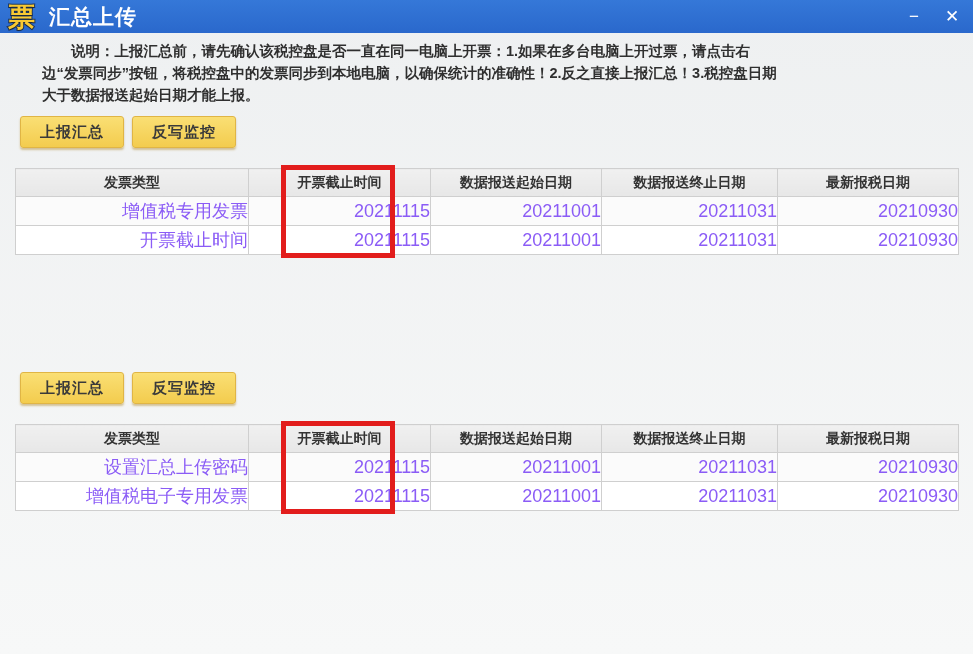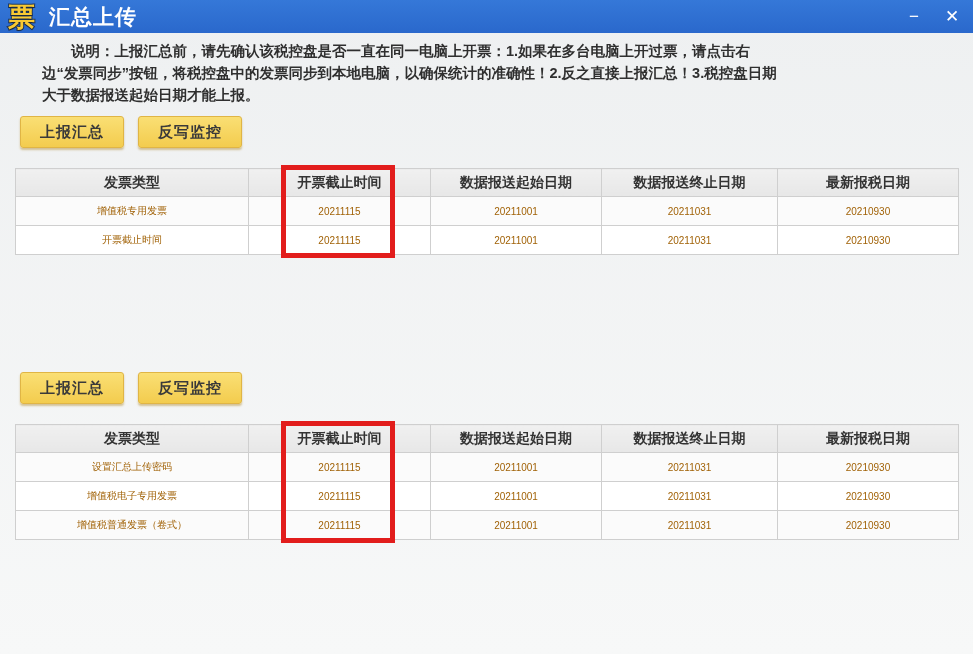--- a/index.html
+++ b/index.html
@@ -67,21 +67,21 @@
   .links a {
     color: #2e6ed0;
     font-size: 14.5px;
     font-weight: 600;
     text-decoration: underline;
     margin-left: 12px;
     cursor: pointer;
   }
 
   
-  .btn-row { margin: 0 0 0 20px; display: flex; gap: 14px; }
+  .btn-row { margin: 0 0 0 20px; display: flex; gap: 8px; }
   .btn-row.first { margin-top: 10px; }
   .btn-row.second { margin-top: 117px; }
   .gold-btn {
     height: 32px;
     padding: 0 19px;
     background: linear-gradient(#fadf74, #f3cc4e);
     border: 1px solid #e0b545;
     border-radius: 3px;
     box-shadow: 0 2px 2px rgba(173,132,35,.45);
     font-family: inherit;
@@ -111,22 +111,23 @@
   }
   th {
     height: 28px;
     background: linear-gradient(#f0f0f0, #e7e7e7);
     font-size: 14px;
     font-weight: bold;
     color: #333;
   }
   td {
     height: 29px;
-    font-size: 10px;
-    color: #a16207;
+    font-size: 18px;
+    color: #8b5cf6;
+    text-align: right;
   }
   tbody tr:nth-child(odd) td { background: #fbfbfb; }
   tbody tr:nth-child(even) td { background: #ffffff; }
 
   
   .highlight-box {
     position: absolute;
     left: 266px;
     top: -3px;
     width: 114px;
@@ -226,23 +227,16 @@
           <td>20211031</td>
           <td>20210930</td>
         </tr>
         <tr>
           <td>增值税电子专用发票</td>
           <td>20211115</td>
           <td>20211001</td>
           <td>20211031</td>
           <td>20210930</td>
         </tr>
-        <tr>
-          <td>增值税普通发票（卷式）</td>
-          <td>20211115</td>
-          <td>20211001</td>
-          <td>20211031</td>
-          <td>20210930</td>
-        </tr>
       </tbody>
     </table>
   <div class="highlight-box"></div>
 </div>
 
 </body></html>

